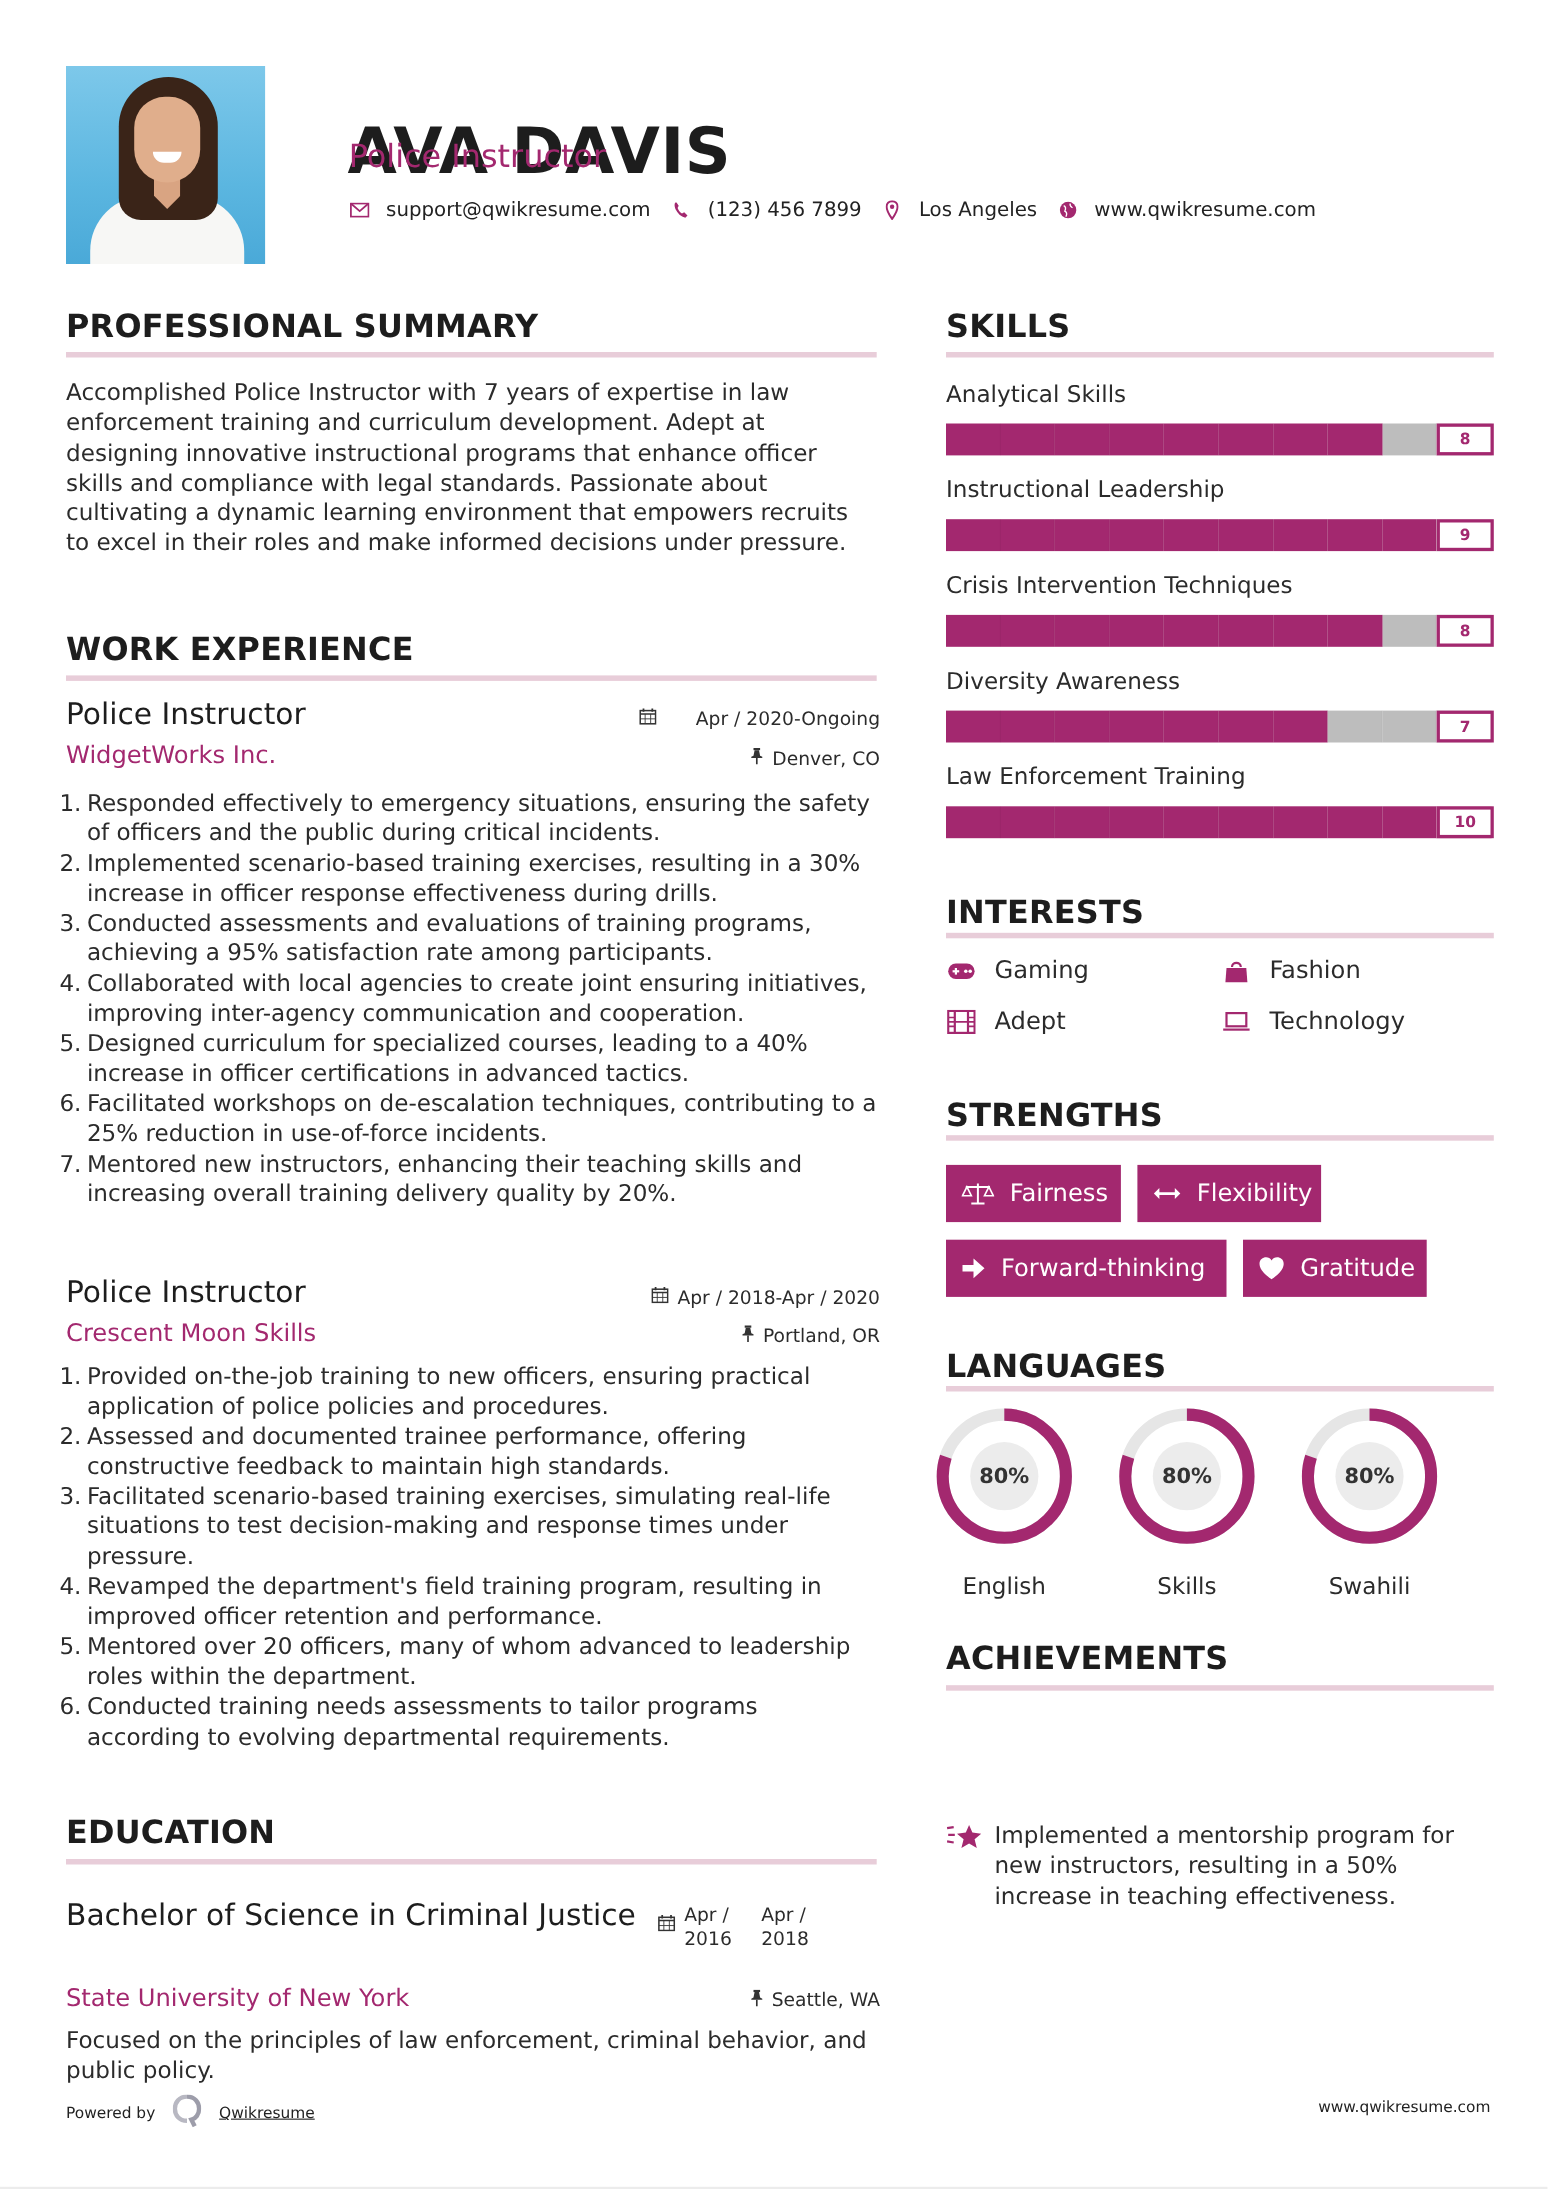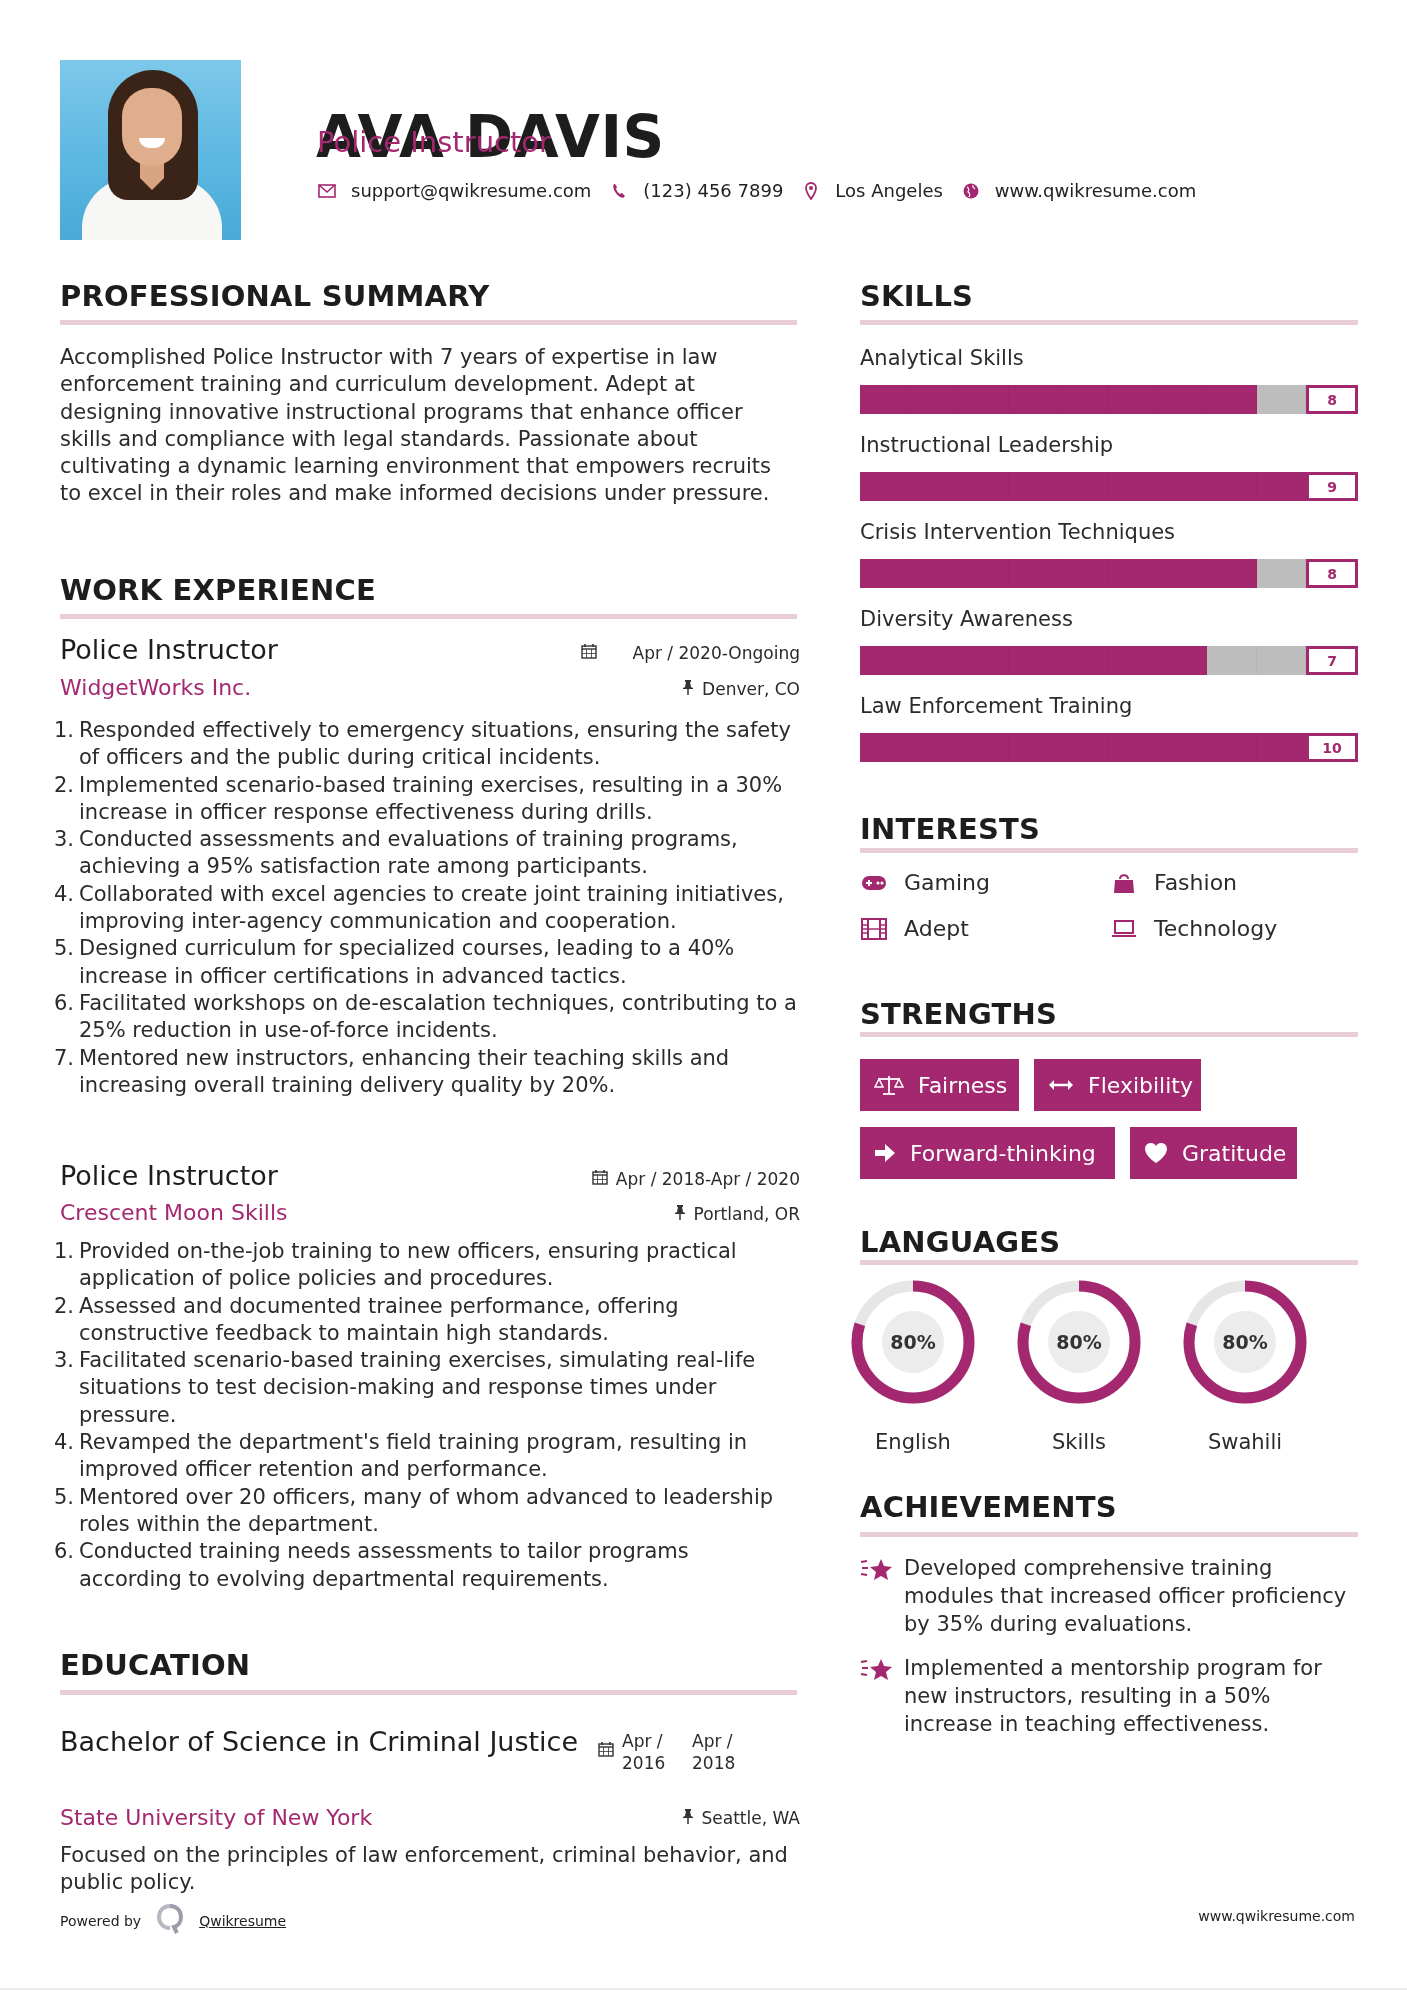--- a/index.html
+++ b/index.html
@@ -162,21 +162,21 @@
           <path d="M4 3 L8 3 L9 8 L11 9 L11 10 L1 10 L1 9 L3 8 Z" fill="#333"></path>
           <line x1="6" y1="10" x2="6" y2="16" stroke="#333" stroke-width="1.5"></line>
         </svg>
     </span>
     <span>Denver, CO</span>
   </div>
   <ol class="bullets" style="top:717px;">
     <li><span class="num">1.</span><span>Responded effectively to emergency situations, ensuring the safety of officers and the public during critical incidents.</span></li>
     <li><span class="num">2.</span><span>Implemented scenario-based training exercises, resulting in a 30% increase in officer response effectiveness during drills.</span></li>
     <li><span class="num">3.</span><span>Conducted assessments and evaluations of training programs, achieving a 95% satisfaction rate among participants.</span></li>
-    <li><span class="num">4.</span><span>Collaborated with excel agencies to create joint training initiatives, improving inter-agency communication and cooperation.</span></li>
+    <li><span class="num">4.</span><span>Collaborated with local agencies to create joint ensuring initiatives, improving inter-agency communication and cooperation.</span></li>
     <li><span class="num">5.</span><span>Designed curriculum for specialized courses, leading to a 40% increase in officer certifications in advanced tactics.</span></li>
     <li><span class="num">6.</span><span>Facilitated workshops on de-escalation techniques, contributing to a 25% reduction in use-of-force incidents.</span></li>
     <li><span class="num">7.</span><span>Mentored new instructors, enhancing their teaching skills and increasing overall training delivery quality by 20%.</span></li>
   </ol>
 
   <div class="job-title" style="top:1160px;">Police Instructor</div>
   <div class="job-date" style="top:1169px;">
     <span class="ic">
       <svg width="16" height="16" viewBox="0 0 16 16">
           <rect x="1" y="3" width="14" height="12" fill="none" stroke="#333" stroke-width="1.4"></rect>
@@ -446,31 +446,20 @@
         <circle cx="62" cy="62" r="56" fill="none" stroke="#a3286f" stroke-width="11" stroke-dasharray="281.5 351.9" transform="rotate(-90 62 62)"></circle>
       </svg>
       <div class="pct">80%</div>
     </div>
     <div class="lname">Swahili</div>
   </div>
 
   <div class="section-title" style="left:860px; top:1490px;">ACHIEVEMENTS</div>
   <div class="rule" style="left:860px; top:1532px; width:498px;"></div>
 
-  <div class="ach" style="top:1554px;">
-    <span class="ic">
-      <svg width="34" height="26" viewBox="0 0 34 26">
-          <path d="M21 2 L24 9 L32 10 L26 15 L28 23 L21 19 L14 23 L16 15 L10 10 L18 9 Z" fill="#a3286f"></path>
-          <line x1="1" y1="5" x2="7" y2="4" stroke="#a3286f" stroke-width="2"></line>
-          <line x1="2" y1="11" x2="8" y2="11" stroke="#a3286f" stroke-width="2"></line>
-          <line x1="1" y1="17" x2="7" y2="18" stroke="#a3286f" stroke-width="2"></line>
-        </svg>
-    </span>
-    <span class="txt">Developed comprehensive training modules that increased officer proficiency by 35% during evaluations.</span>
-  </div>
   <div class="ach" style="top:1654px;">
     <span class="ic">
       <svg width="34" height="26" viewBox="0 0 34 26">
           <path d="M21 2 L24 9 L32 10 L26 15 L28 23 L21 19 L14 23 L16 15 L10 10 L18 9 Z" fill="#a3286f"></path>
           <line x1="1" y1="5" x2="7" y2="4" stroke="#a3286f" stroke-width="2"></line>
           <line x1="2" y1="11" x2="8" y2="11" stroke="#a3286f" stroke-width="2"></line>
           <line x1="1" y1="17" x2="7" y2="18" stroke="#a3286f" stroke-width="2"></line>
         </svg>
     </span>
     <span class="txt">Implemented a mentorship program for new instructors, resulting in a 50% increase in teaching effectiveness.</span>

